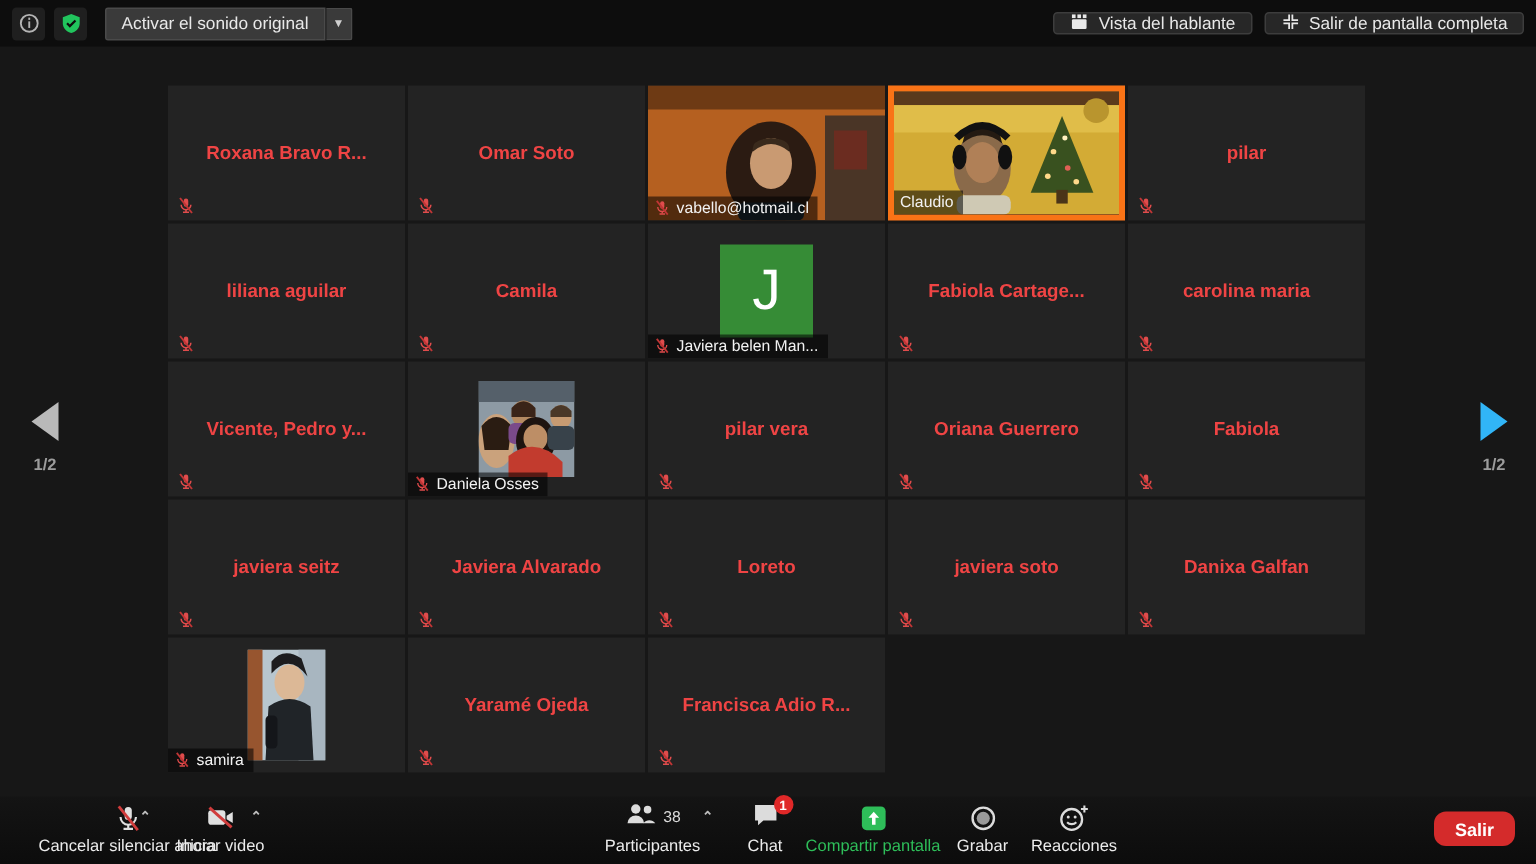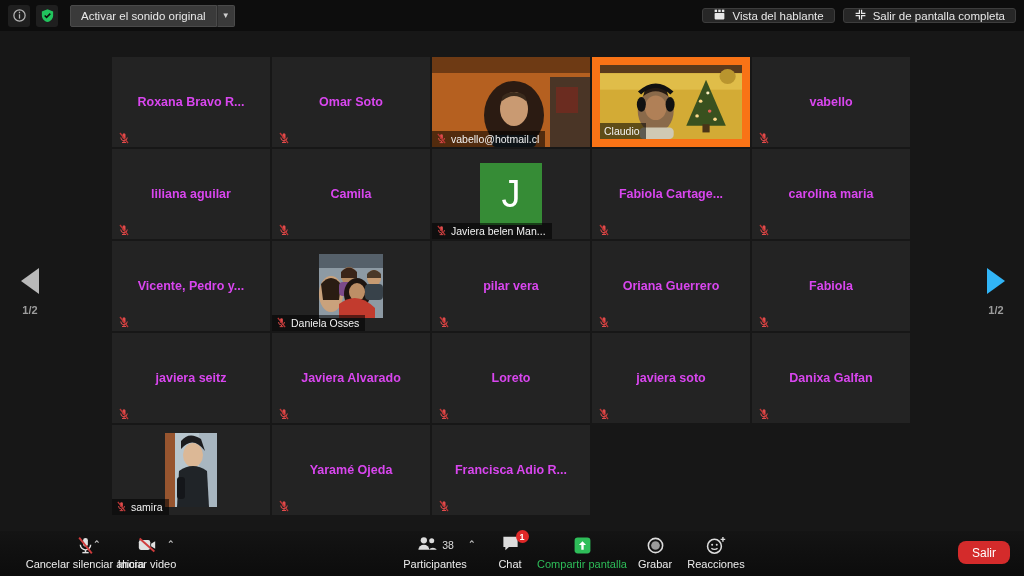--- a/index.html
+++ b/index.html
@@ -42,24 +42,24 @@
     position:absolute; left:112px; top:57px;
     width:800px; height:460px;
     display:grid;
     grid-template-columns:repeat(5,158px);
     grid-template-rows:repeat(5,90px);
     gap:2px;
   }
   .tile {
     position:relative; background:#232323; overflow:hidden; cursor:pointer;
   }
-  .tile.active { border:8px solid #f97316; }
+  .tile.active { border:4px solid #f97316; }
   .center-name {
     position:absolute; left:0; right:0; top:50%; transform:translateY(-50%);
-    text-align:center; font-size:12.5px; font-weight:700; color:#d946ef;
+    text-align:center; font-size:12.5px; font-weight:700; color:#ef4444;
     white-space:nowrap; overflow:hidden;
   }
   .corner-mic {
     position:absolute; left:6px; bottom:5px; width:12px; height:12px;
   }
   .name-tag {
     position:absolute; left:0; bottom:0;
     background:rgba(0,0,0,0.55); padding:2px 6px 2px 4px;
     display:flex; gap:4px;
     font-size:10.5px; color:#f2f2f2; max-width:95%;
@@ -111,21 +111,21 @@
     font-weight:700;
   }
   .badge {
     position:absolute; top:-5px; right:-9px; min-width:13px; height:13px; border-radius:7px;
     background:#e02828; color:#fff; font-size:9px; display:flex; align-items:center; justify-content:center;
     padding:0 3px; font-weight:700;
   }
   .count { font-size:10.5px; color:#dcdcdc; margin-left:4px; }
   .leave-btn {
     position:absolute; right:14px; top:10px; height:23px;
-    background:#d42b2b; color:#fff; font-size:12px; font-weight:400;
+    background:#d42b2b; color:#fff; font-size:12px; font-weight:700;
     border:none; border-radius:8px; padding:0 14px; cursor:pointer;
     font-family:"Liberation Sans", sans-serif;
     text-align:right;
   }
 </style>
 </head>
 <body>
 
 <div class="topbar">
   <div class="icon-chip">
@@ -243,21 +243,21 @@
           <ellipse cx="46" cy="48" rx="5" ry="9" fill="#111"></ellipse>
           <ellipse cx="78" cy="48" rx="5" ry="9" fill="#111"></ellipse>
           <rect x="44" y="76" width="38" height="14" rx="5" fill="#cfc9b4"></rect>
         </svg>
       </div>
       <div class="name-tag">
         <span>Claudio</span>
       </div>
     </div>
     <div class="tile">
-      <div class="center-name">vabello</div>
+      <div class="center-name">pilar</div>
       <div class="corner-mic"><svg viewBox="0 0 24 24" width="100%" height="100%">
           <rect x="9" y="2.5" width="6" height="11" rx="3" fill="#e04c4c"></rect>
           <g fill="none" stroke="#e04c4c" stroke-width="2">
             <path d="M5.5 11a6.5 6.5 0 0 0 13 0"></path>
             <line x1="12" y1="17.5" x2="12" y2="20.5"></line>
             <line x1="8" y1="21" x2="16" y2="21"></line>
           </g>
           <line x1="4" y1="2" x2="20" y2="22" stroke="#c03535" stroke-width="2.6"></line>
         </svg></div>
     </div>

